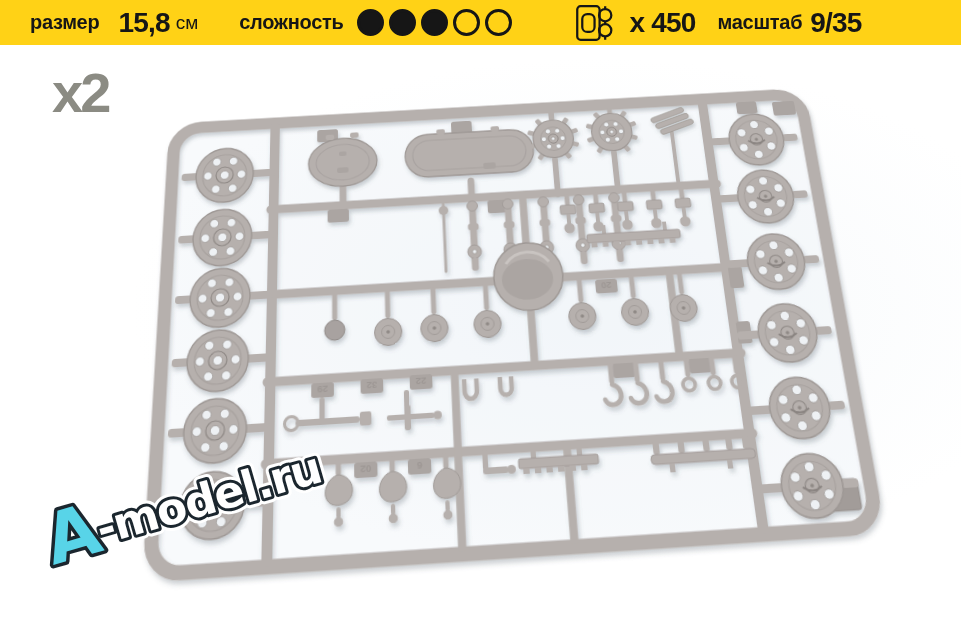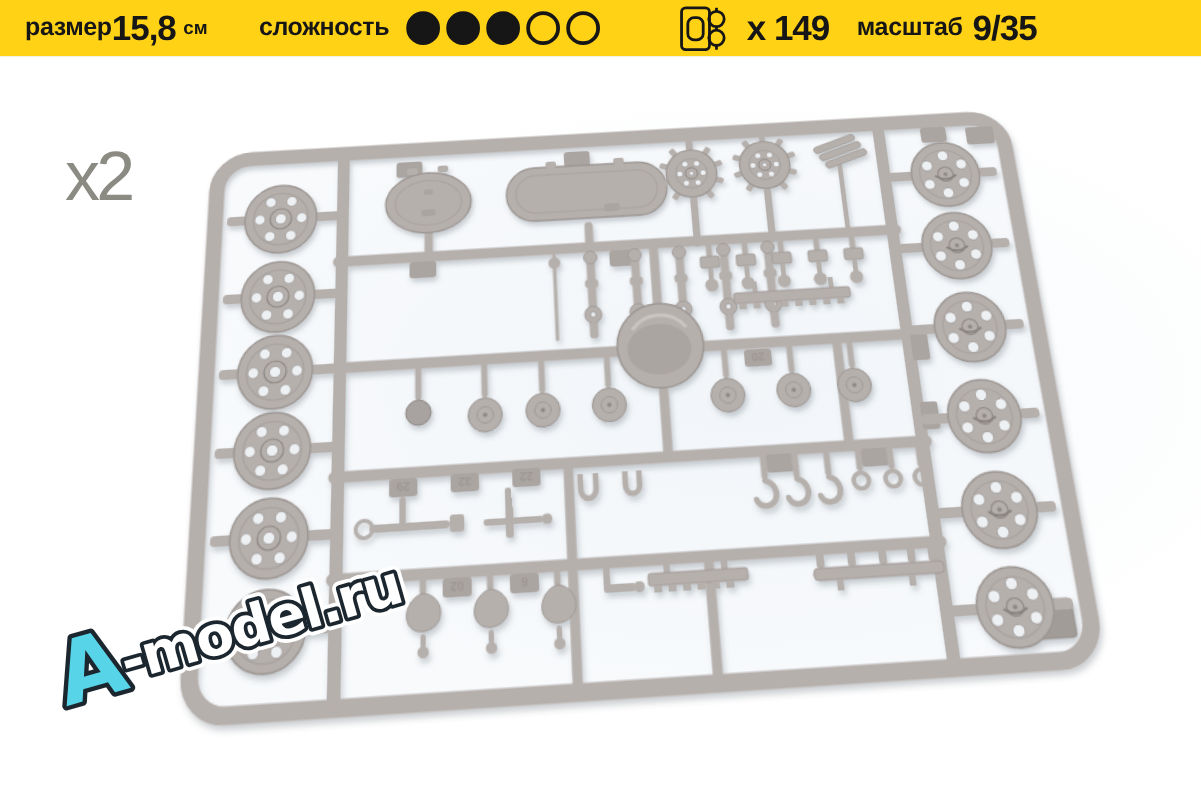--- a/index.html
+++ b/index.html
@@ -10,46 +10,46 @@
   }
   *{margin:0;padding:0;box-sizing:border-box}
   html,body{width:961px;height:635px;overflow:hidden;background:#fff;
     font-family:"Liberation Sans",sans-serif}
   .stage{position:relative;width:961px;height:635px;background:#fff}
 
   
   .info-bar{
     position:relative;height:45px;width:100%;
     background:var(--header-bg);color:var(--header-fg);
-    display:flex;align-items:center;padding-left:20px;
+    display:flex;align-items:center;padding-left:30px;
     box-shadow:0 1px 2px rgba(60,50,0,.35);
   }
   .lbl{font-size:20px;font-weight:700;letter-spacing:-.3px}
   .big{font-size:28px;font-weight:700;letter-spacing:-.8px}
-  .unit{font-size:15px;font-weight:700;margin-left:6px}
-  .size-value{margin-left:0}
+  .unit{font-size:19px;font-weight:400;margin-left:6px}
+  .size-value{margin-left:19px}
   .diff-label{margin-left:41px}
   .dots{display:flex;align-items:center;margin-left:14px}
   .dot{width:27px;height:27px;border-radius:50%;border:3px solid var(--header-fg);
        margin-right:5px;display:inline-block}
   .dot.filled{background:var(--header-fg)}
   .sprue-ico{margin-left:56px;display:flex;align-items:center}
   .count{margin-left:14px}
   .scale-label{margin-left:22px}
   .scale-value{margin-left:8px}
 
   
   .photo{
     position:relative;width:961px;height:590px;
     background:radial-gradient(ellipse at 62% 45%, #f6f9fb 0%, #ffffff 55%);
   }
   .qty{
     position:absolute;left:52px;top:20px;
-    font-size:56px;font-weight:400;letter-spacing:-3px;
-    color:var(--qty-color);line-height:1;margin-top:48px;
+    font-size:56px;font-weight:700;letter-spacing:-3px;
+    color:var(--qty-color);line-height:1;
   }
   .sprue-wrap{
     position:absolute;left:157px;top:40px;width:690px;height:458px;
     transform:perspective(400px) rotateX(8deg) rotateZ(-3.5deg);
   }
   svg{overflow:visible;display:block}
   .p{fill:var(--plastic)}
   .ps{fill:none;stroke:var(--plastic)}
   .rail{fill:none;stroke:var(--plastic);stroke-linecap:round}
   .hole{fill:#eef1f4;stroke:#948e8b;stroke-width:.6}
@@ -84,21 +84,21 @@
         <rect x="2" y="2" width="20" height="30" rx="3"></rect>
         <rect x="6.5" y="9" width="11" height="16" rx="4.5"></rect>
         <circle cx="27" cy="10" r="5.5"></circle>
         <circle cx="27" cy="23.5" r="5.5"></circle>
         <line x1="27" y1="2" x2="27" y2="4.5"></line>
         <line x1="27" y1="15.5" x2="27" y2="18"></line>
         <line x1="27" y1="29" x2="27" y2="32"></line>
         <line x1="22" y1="10" x2="21.5" y2="10"></line>
       </svg>
     </span>
-    <span class="big count">x 149</span>
+    <span class="big count">x 450</span>
 
     <span class="lbl scale-label">масштаб</span>
     <span class="big scale-value">9/35</span>
   </header>
 
   <main class="photo">
 
     <div class="qty">x2</div>
 
     <div class="sprue-wrap">

